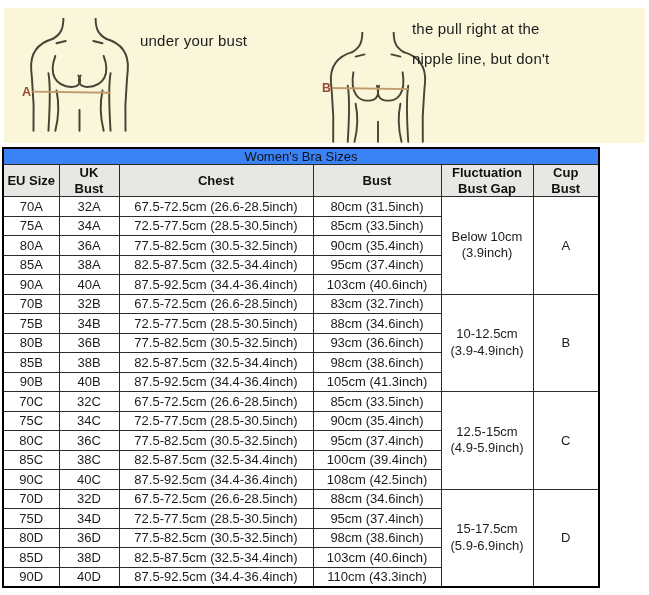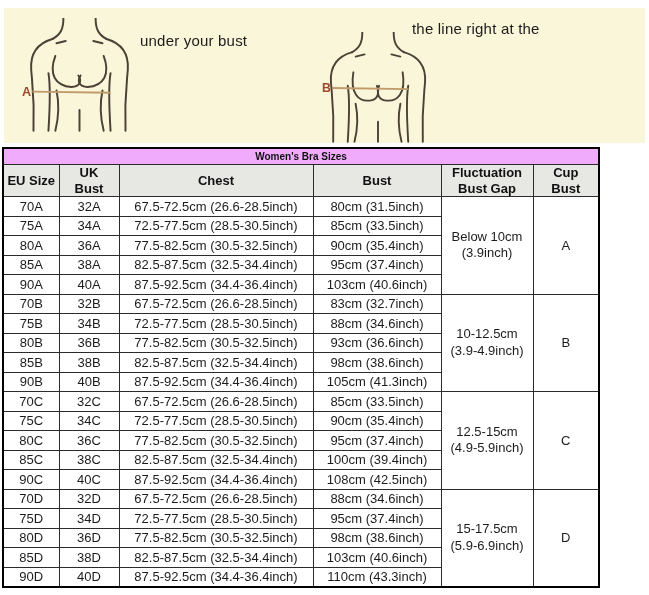--- a/index.html
+++ b/index.html
@@ -25,21 +25,21 @@
   
   table.size-table {
     position:absolute; left:2px; top:147px; width:596px;
     border-collapse:collapse; table-layout:fixed;
     background:#ffffff; border:2px solid #000;
     font-size:13px; color:#1c1c1c;
   }
   .size-table td, .size-table th {
     border:1px solid #2b2b2b; text-align:center; padding:0 2px; overflow:hidden;
   }
-  .title-cell { background:#f0abfc; font-weight:bold; height:15px; font-size:10px; color:#111; }
+  .title-cell { background:#3b82f6; font-weight:normal; height:15px; font-size:13px; color:#111; }
   .size-table th {
     background:#e7e7e4; font-weight:bold; white-space:pre-line;
     height:31px; line-height:1.2; font-size:13px; color:#111;
   }
   th.oneline { white-space:nowrap; }
   .size-table tbody td { height:18.5px; white-space:nowrap; }
   .size-table td.fluct { white-space:normal; line-height:1.3; }
 </style>
 </head>
 <body>
@@ -84,21 +84,22 @@
         <path class="torso" d="M72 36 C75 54 68 63 56 61 C49 60 49 52 51 48"></path>
         <path class="torso" d="M30 64 C33 78 31 90 29 98"></path>
         <path class="torso" d="M70 64 C67 78 69 90 71 98"></path>
         <path class="torso" d="M50 80 L50 98"></path>
         <line class="tape" x1="9" y1="50" x2="77" y2="51"></line>
         <text class="marker" x="0" y="54">B</text>
       </svg>
     </div>
 
     <div class="guide-text text-b">
-      <div>the line right at the</div>
+      <div>the pull right at the</div>
+      <div>nipple line, but don't</div>
     </div>
   </div>
 
   <table class="size-table">
     <colgroup>
       <col style="width:56px">
         <col style="width:60px">
         <col style="width:194px">
       <col style="width:128px">
         <col style="width:92px">

